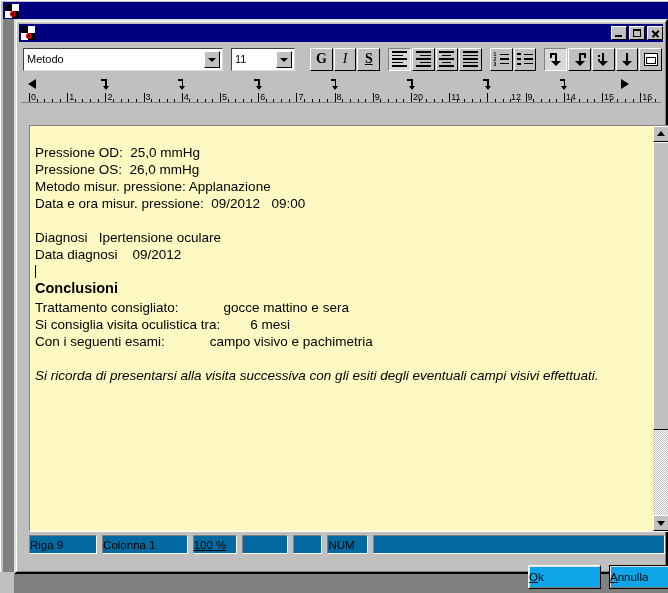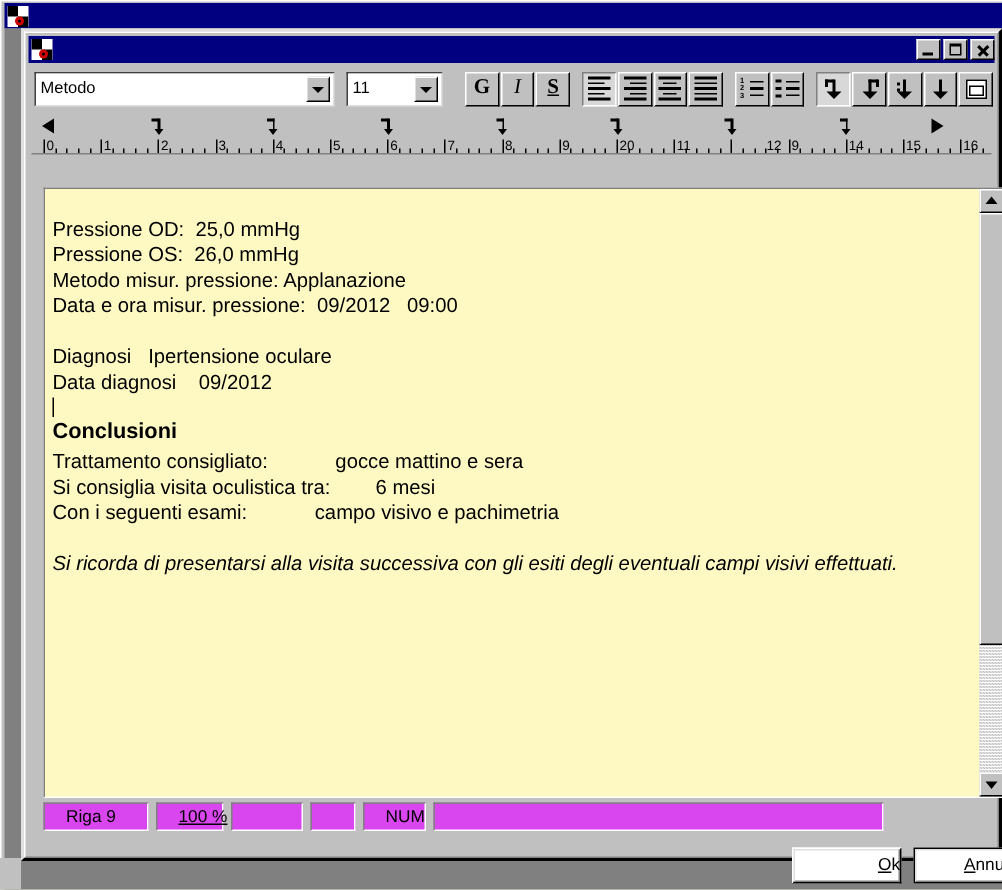--- a/index.html
+++ b/index.html
@@ -410,35 +410,35 @@
     height: 19px;
     border-top: 1px solid #808080;
     border-left: 1px solid #808080;
     border-right: 1px solid #ffffff;
     border-bottom: 1px solid #ffffff;
     box-sizing: border-box;
     display: flex;
     align-items: center;
     font-size: 11.5px;
     color: #000000;
-    padding-left: 14px;
+    padding-left: 0;
     margin-right: 5px;
-    background: #d946ef;
+    background: #0369a1;
     white-space: nowrap;
   }
 
   
   .dlg-btn {
     position: absolute;
     width: 73px; height: 24px;
-    background: #ffffff;
+    background: #0ea5e9;
     box-sizing: border-box;
     display: flex;
     align-items: center;
-    justify-content: flex-end;
+    justify-content: flex-start;
     font-size: 11.5px;
     color: #000000;
     border-top: 1px solid #ffffff;
     border-left: 1px solid #ffffff;
     border-right: 1px solid #000000;
     border-bottom: 1px solid #000000;
   }
   .dlg-btn .inner {
     position: absolute; left: 0; top: 0; right: 0; bottom: 0;
     border-top: 1px solid #dfdfdf;
@@ -784,20 +784,21 @@
             <div class="vs-thumb"></div>
           </div>
           <div class="vs-btn down">
             <span class="ar"></span>
           </div>
         </div>
       </div>
 
       <div class="statusbar" id="statusbar">
           <div class="status-panel" style="width: 70px;">Riga  9</div>
+          <div class="status-panel" style="width: 88px;">Colonna  1</div>
           <div class="status-panel" style="width: 45px; text-decoration: underline;">100 %</div>
           <div class="status-panel" style="width: 48px;"></div>
           <div class="status-panel" style="width: 30px;"></div>
           <div class="status-panel" style="width: 42px;">NUM</div>
           <div class="status-panel" style="width: 300px;"></div>
         </div>
 
       <div class="dlg-btn" style="left:511px; top:543px;">
         <span class="inner"></span>
         <span class="lbl"><u>O</u>k</span>

